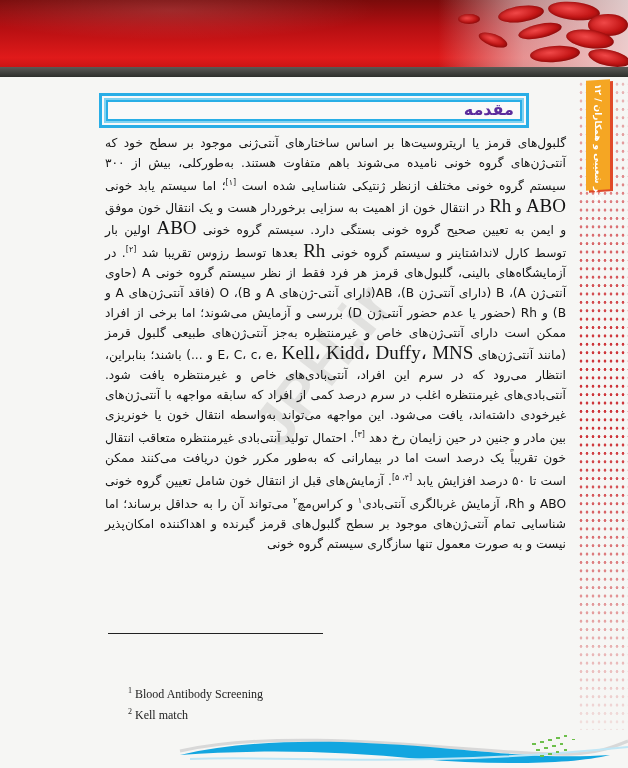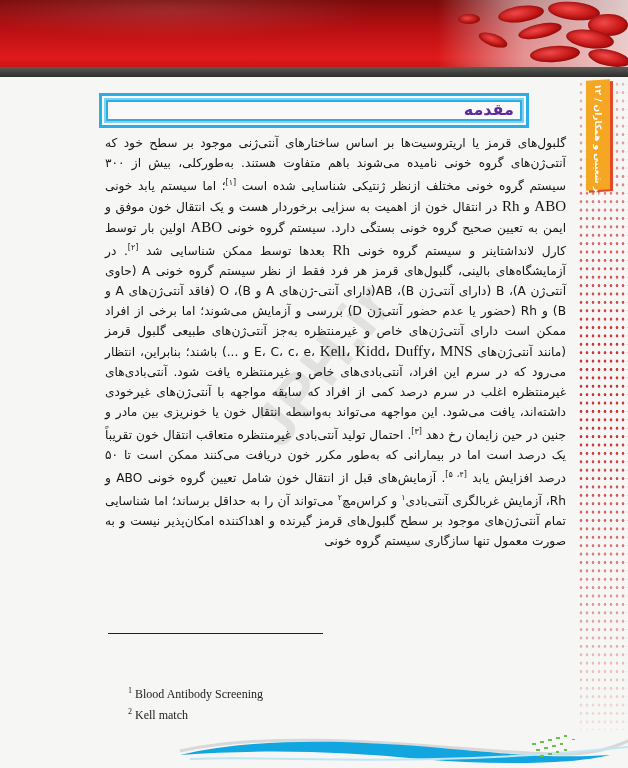--- a/index.html
+++ b/index.html
@@ -67,21 +67,21 @@
     direction:rtl;
     margin-left:39px;
   }
   .body-text {
     position:absolute; left:105px; top:133px; width:461px;
     direction:rtl; text-align:justify; text-align-last:right;
     font-size:12.2px; line-height:20px; color:#151515;
   }
   .body-text p { margin:0; }
   .body-text sup { font-size:8px; }
-  .latin { font-family:"Liberation Serif", serif; font-size:15px; }
+  .latin { font-family:"Liberation Serif", serif; font-size:19px; }
   .watermark {
     position:absolute; left:230px; top:330px;
     font-family:"Liberation Sans", sans-serif; font-weight:bold;
     font-size:60px; color:rgba(150,150,150,0.22);
     transform:rotate(-52deg); transform-origin:center;
     letter-spacing:2px; pointer-events:none;
   }
   .footnote-rule {
     position:absolute; left:108px; top:633px; width:215px; height:1px; background:#222;
   }
@@ -126,21 +126,21 @@
   <p>
     <span>گلبول‌های قرمز یا اریتروسیت‌ها بر اساس ساختارهای آنتی‌ژنی موجود بر سطح خود که آنتی‌ژن‌های گروه خونی نامیده می‌شوند باهم متفاوت هستند. به‌طورکلی، بیش از ۳۰۰ سیستم گروه خونی مختلف ازنظر ژنتیکی شناسایی شده است</span>
     <sup>[۱]</sup><span>؛ اما سیستم یابد خونی</span>
     <span class="latin">ABO</span>
     <span>و</span>
     <span class="latin">Rh</span>
     <span>در انتقال خون از اهمیت به سزایی برخوردار هست و یک انتقال خون موفق و ایمن به تعیین صحیح گروه خونی بستگی دارد. سیستم گروه خونی</span>
     <span class="latin">ABO</span>
     <span>اولین بار توسط کارل لانداشتاینر و سیستم گروه خونی</span>
     <span class="latin">Rh</span>
-    <span>بعدها توسط ممکن شناسایی شد</span>
+    <span>بعدها توسط رزوس تقریبا شد</span>
     <sup>[۲]</sup><span>. در آزمایشگاه‌های بالینی، گلبول‌های قرمز هر فرد فقط از نظر سیستم گروه خونی A (حاوی آنتی‌ژن A)، B (دارای آنتی‌ژن B)، AB(دارای آنتی-ژن‌های A و B)، O (فاقد آنتی‌ژن‌های A و B) و Rh (حضور یا عدم حضور آنتی‌ژن D) بررسی و آزمایش می‌شوند؛ اما برخی از افراد ممکن است دارای آنتی‌ژن‌های خاص و غیرمنتظره به‌جز آنتی‌ژن‌های طبیعی گلبول قرمز (مانند آنتی‌ژن‌های E، C، c، e،</span>
     <span class="latin">Kell، Kidd، Duffy، MNS</span>
     <span>و ...) باشند؛ بنابراین، انتظار می‌رود که در سرم این افراد، آنتی‌بادی‌های خاص و غیرمنتظره یافت شود. آنتی‌بادی‌های غیرمنتظره اغلب در سرم درصد کمی از افراد که سابقه مواجهه با آنتی‌ژن‌های غیرخودی داشته‌اند، یافت می‌شود. این مواجهه می‌تواند به‌واسطه انتقال خون یا خونریزی بین مادر و جنین در حین زایمان رخ دهد</span>
     <sup>[۳]</sup><span>. احتمال تولید آنتی‌بادی غیرمنتظره متعاقب انتقال خون تقریباً یک درصد است اما در بیمارانی که به‌طور مکرر خون دریافت می‌کنند ممکن است تا ۵۰ درصد افزایش یابد</span>
     <sup>[۴، ۵]</sup><span>. آزمایش‌های قبل از انتقال خون شامل تعیین گروه خونی ABO و Rh، آزمایش غربالگری آنتی‌بادی</span><sup>۱</sup>
     <span>و کراس‌مچ</span><sup>۲</sup>
     <span>می‌تواند آن را به حداقل برساند؛ اما شناسایی تمام آنتی‌ژن‌های موجود بر سطح گلبول‌های قرمز گیرنده و اهداکننده امکان‌پذیر نیست و به صورت معمول تنها سازگاری سیستم گروه خونی</span>
   </p>
 </div>
 

